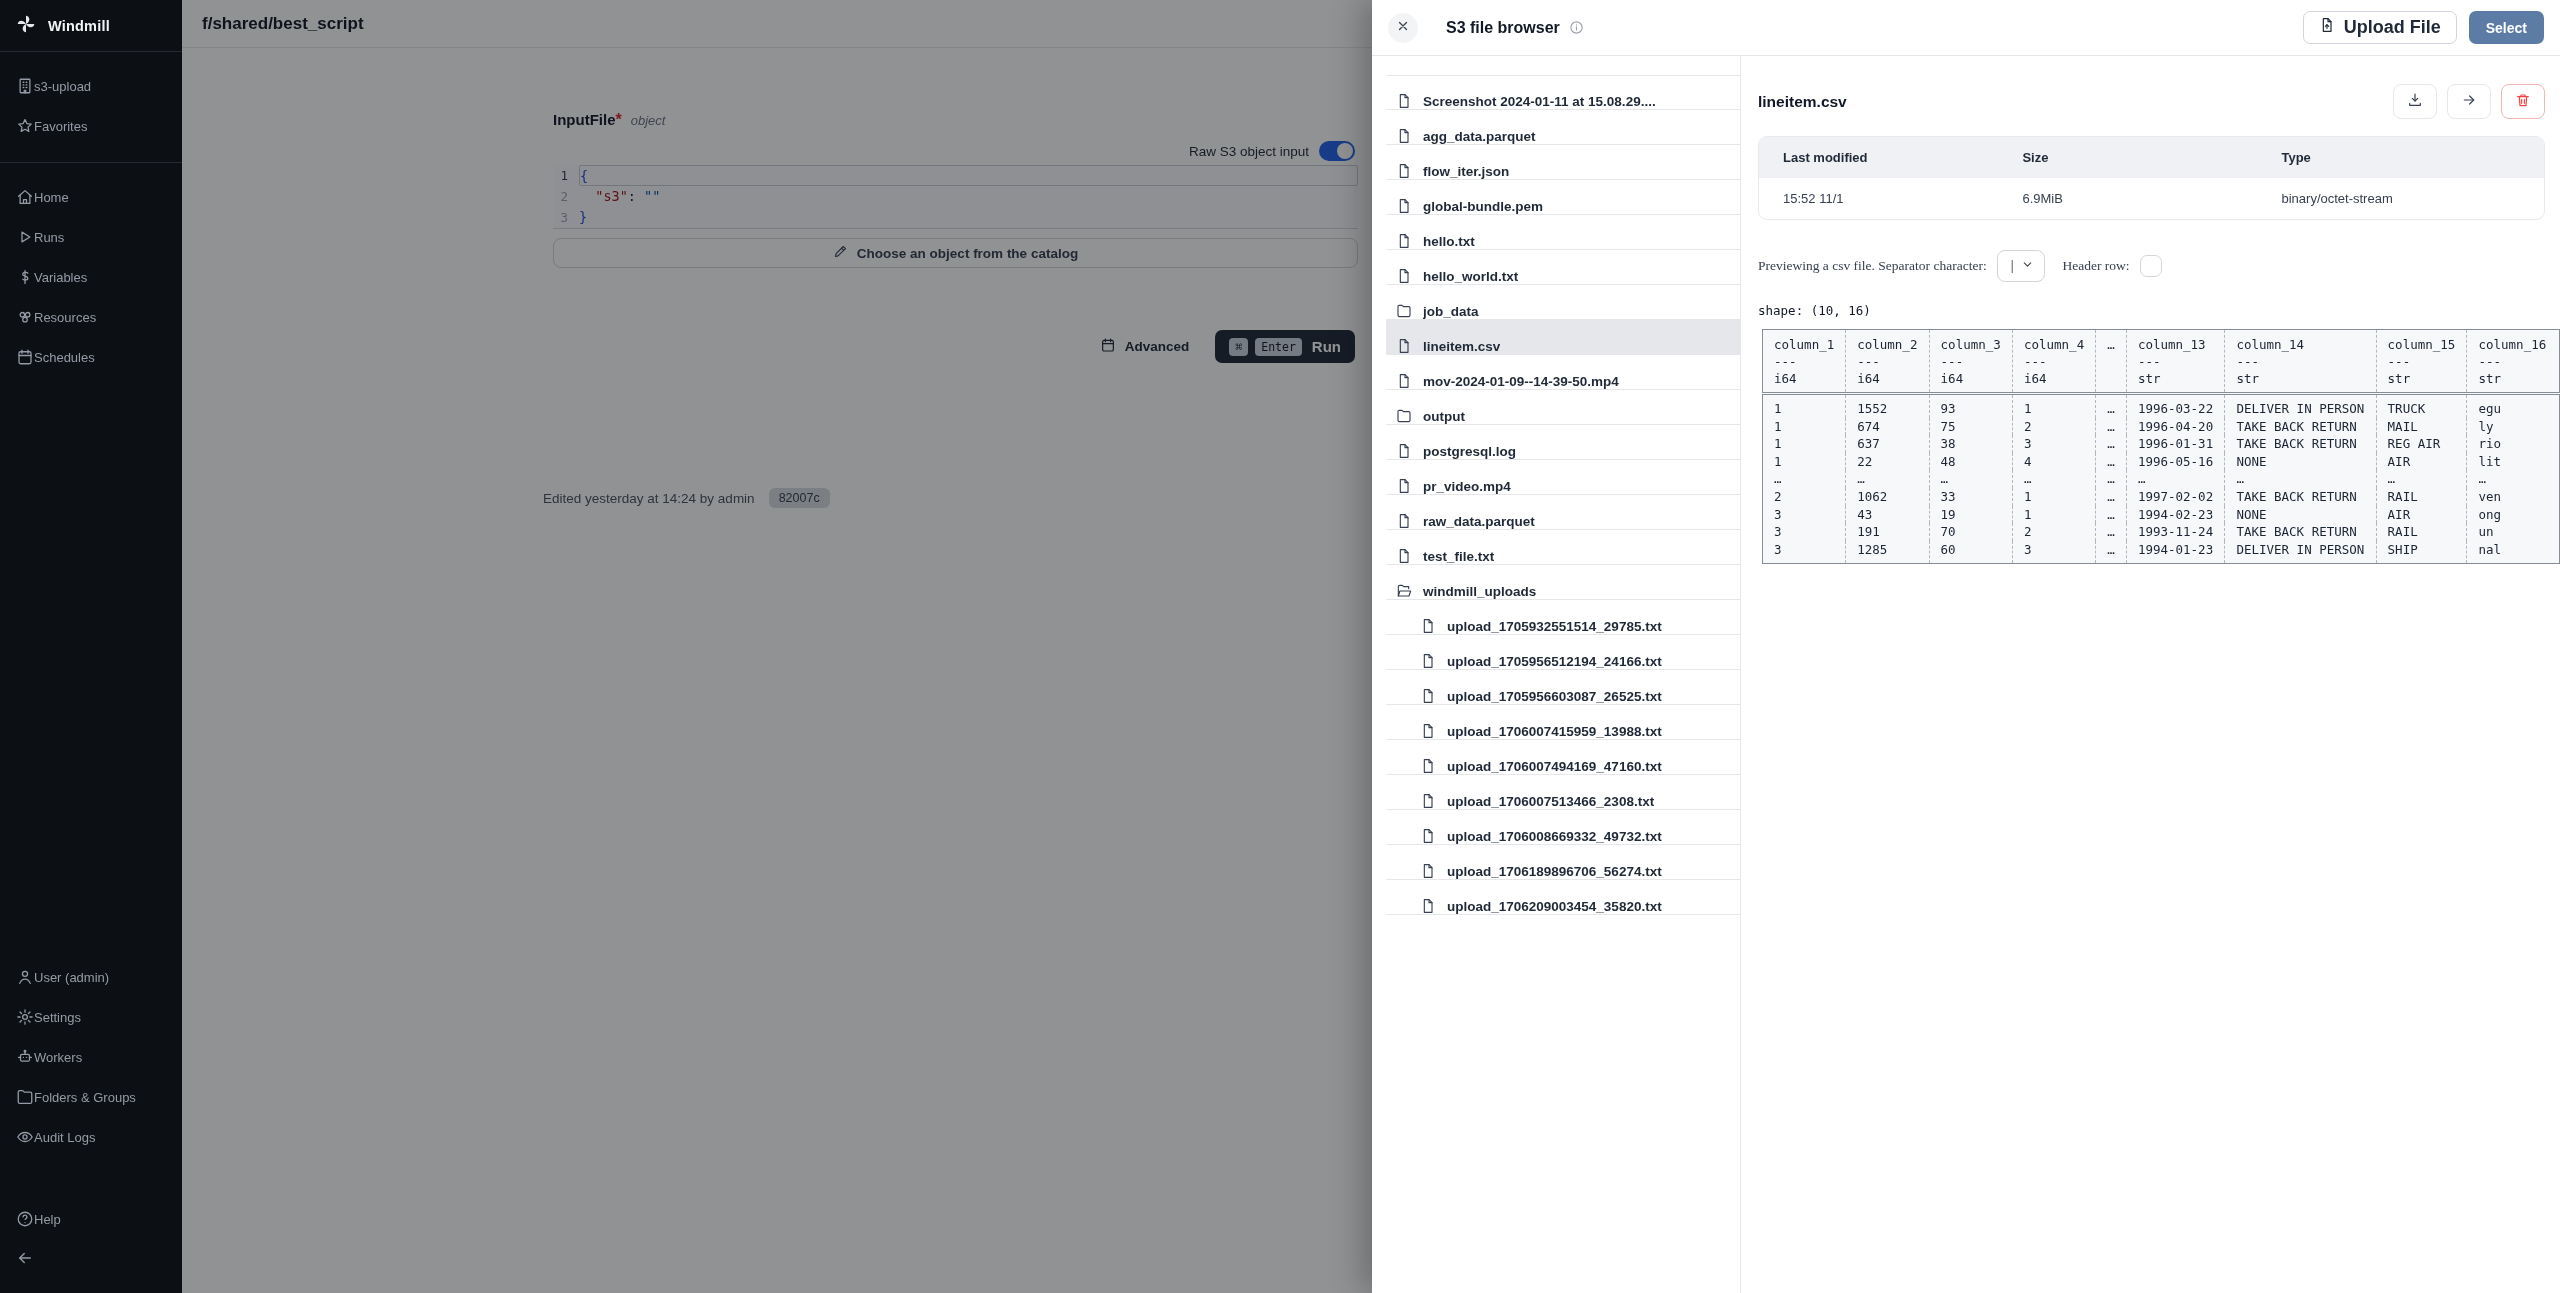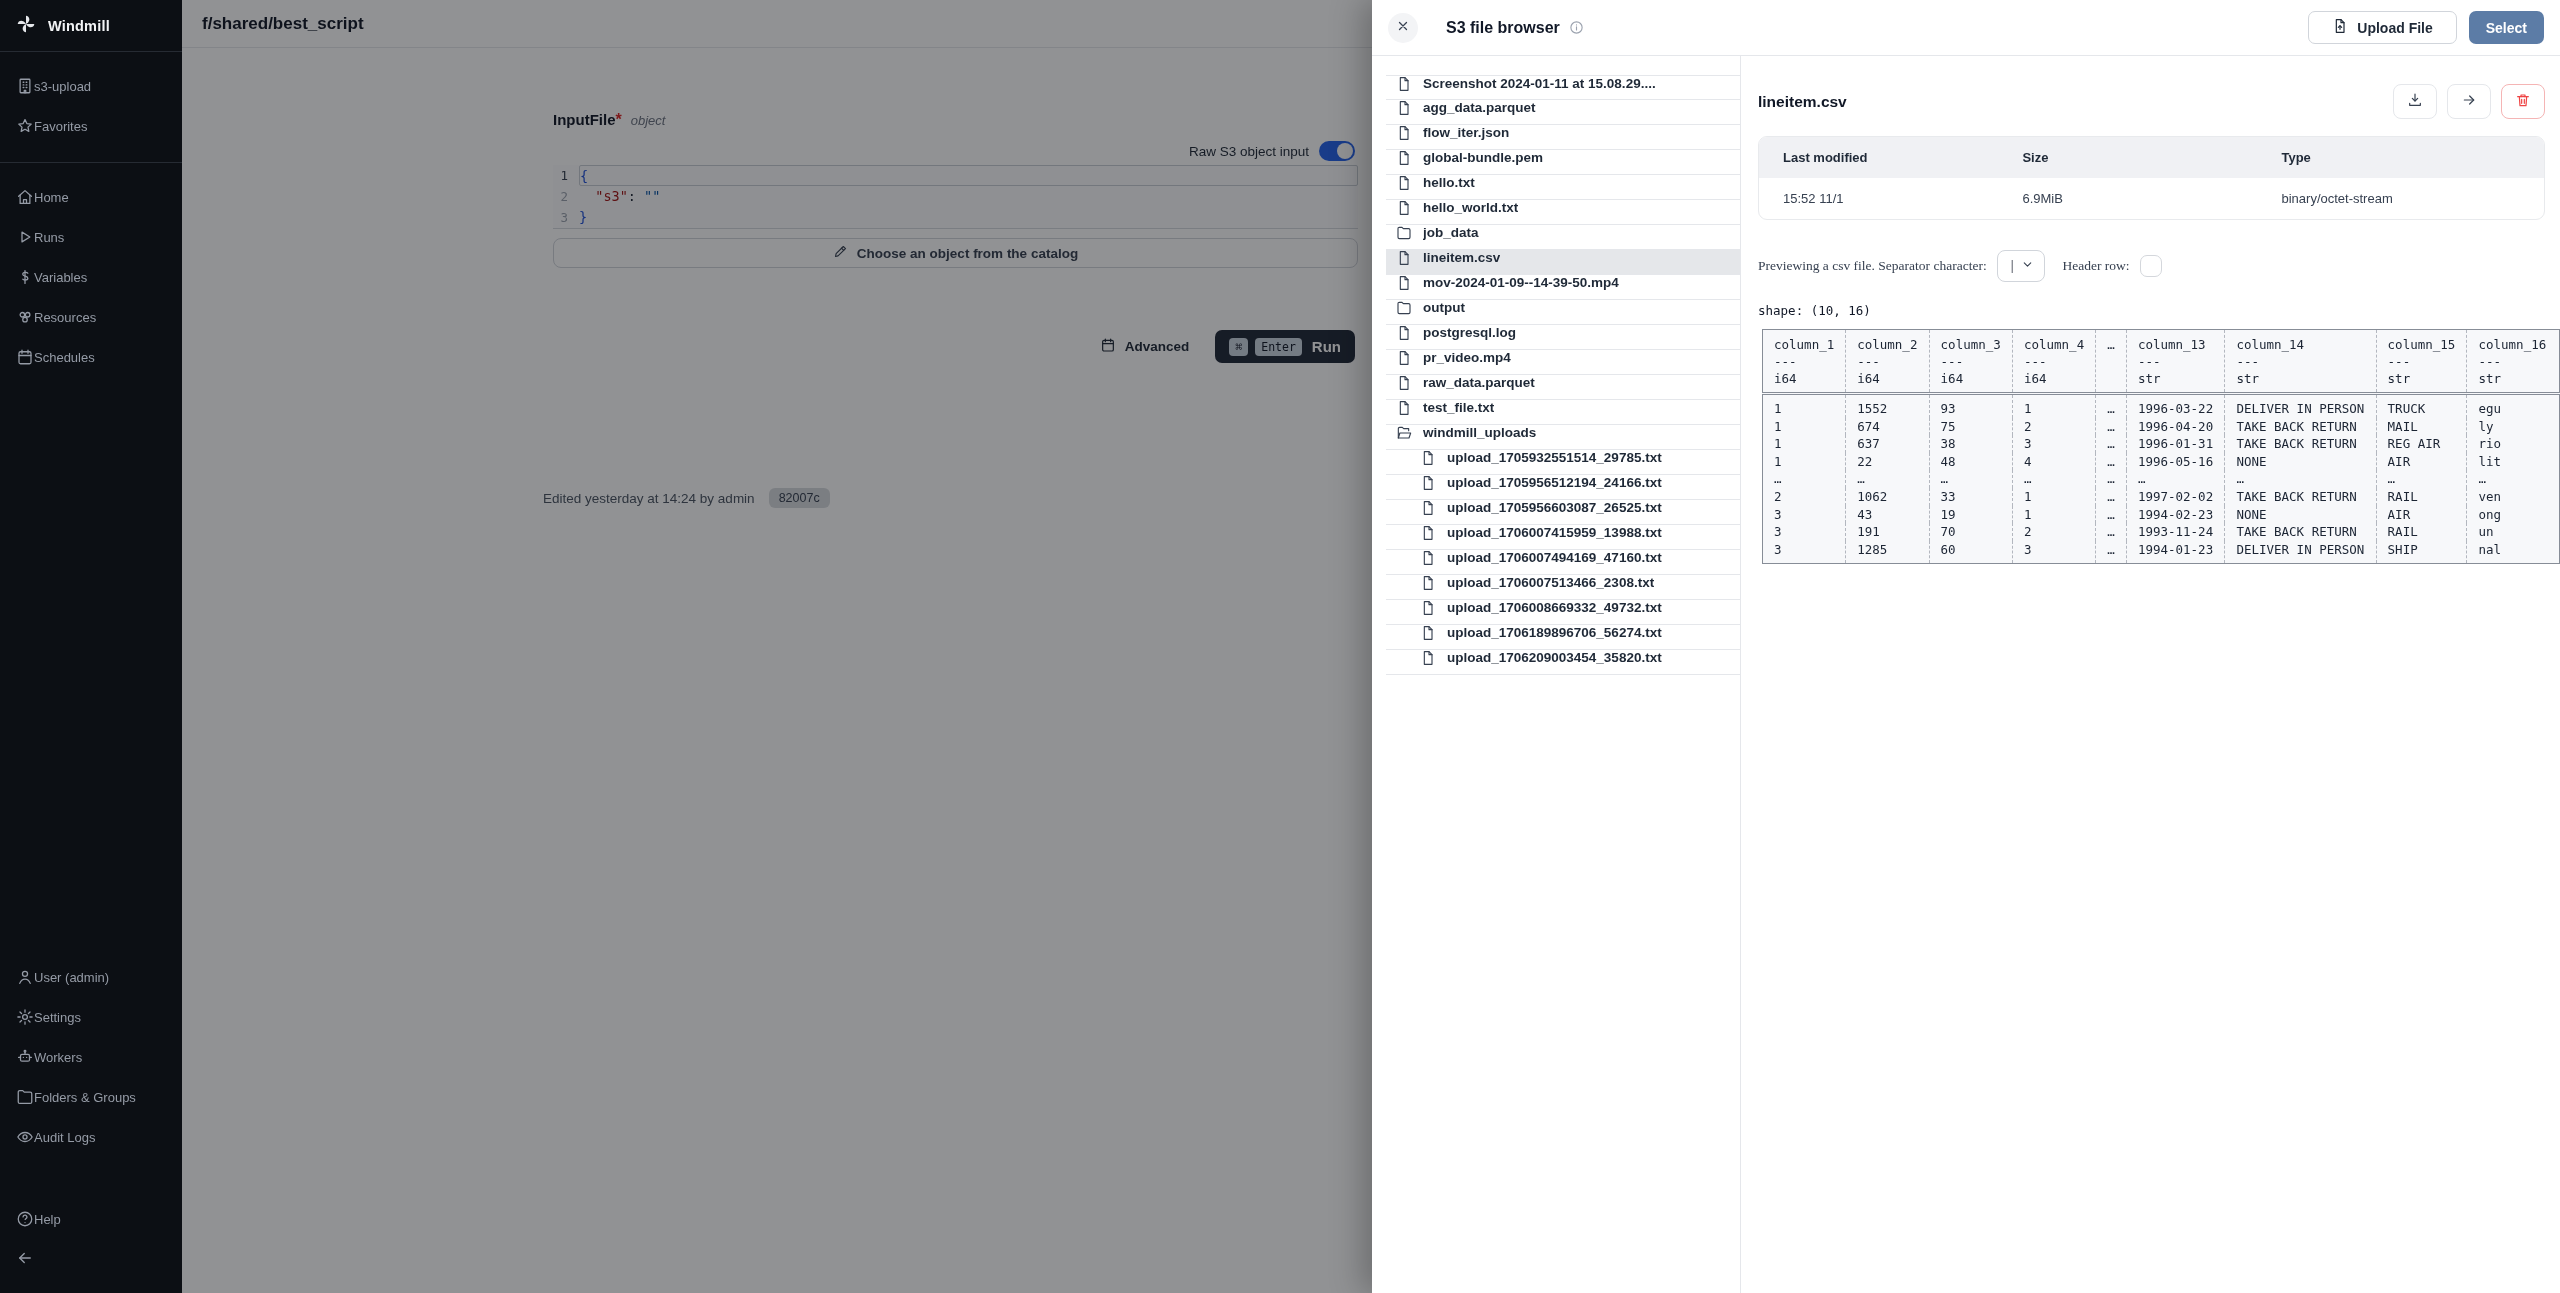--- a/index.html
+++ b/index.html
@@ -75,28 +75,28 @@
   .drawer-header { height:56px; display:flex; align-items:center; padding:0 16px;
                    border-bottom:1px solid #e5e7eb; }
   .close-btn { width:30px; height:30px; border-radius:50%; background:#f3f4f6; border:none;
                display:flex; align-items:center; justify-content:center; cursor:pointer; color:#374151; }
   .close-btn svg { width:14px; height:14px; }
   .drawer-title { font-size:16px; font-weight:700; color:#111827; margin-left:28px; }
   .info-icon { margin-left:9px; color:#9ca3af; display:inline-flex; cursor:pointer; }
   .info-icon svg { width:15px; height:15px; }
   .drawer-actions { margin-left:auto; display:flex; align-items:center; gap:12px; }
   .upload-btn { display:flex; align-items:center; gap:9px; border:1px solid #d1d5db; background:#fff;
-                border-radius:7px; height:33px; padding:0 23px; font-size:14px; font-weight:700;
+                border-radius:7px; height:33px; padding:0 15px; font-size:18px; font-weight:700;
                 color:#1f2937; cursor:pointer; }
   .upload-btn svg { width:16px; height:16px; }
   .select-btn { background:#5c7ca6; color:#fff; border:none; border-radius:7px; height:33px;
                 padding:0 17px; font-size:14px; font-weight:700; cursor:pointer; }
 
   .file-list { position:absolute; left:14px; top:75px; width:354px; }
-  .file-row { display:flex; align-items:flex-start; gap:11px; height:25px; padding:0 10px 0 10px;
+  .file-row { display:flex; align-items:flex-end; gap:11px; height:35px; padding:0 10px 0 10px;
               border-bottom:1px solid #e5e7eb; cursor:pointer; }
   .file-row:first-child { border-top:1px solid #e5e7eb; }
   .file-row.selected { background:#e5e7ea; }
   .file-row.indent { padding-left:34px; }
   .file-row .icon { width:16px; height:16px; flex:0 0 16px; color:#374151; display:inline-flex; }
   .file-row .icon svg { width:16px; height:16px; }
   .file-row .fname { font-size:13.5px; font-weight:700; color:#1f2937; white-space:nowrap;
                      overflow:hidden; text-overflow:ellipsis; }
   .v-divider { position:absolute; left:368px; top:56px; bottom:0; width:1px; background:#e5e7eb; }
 

